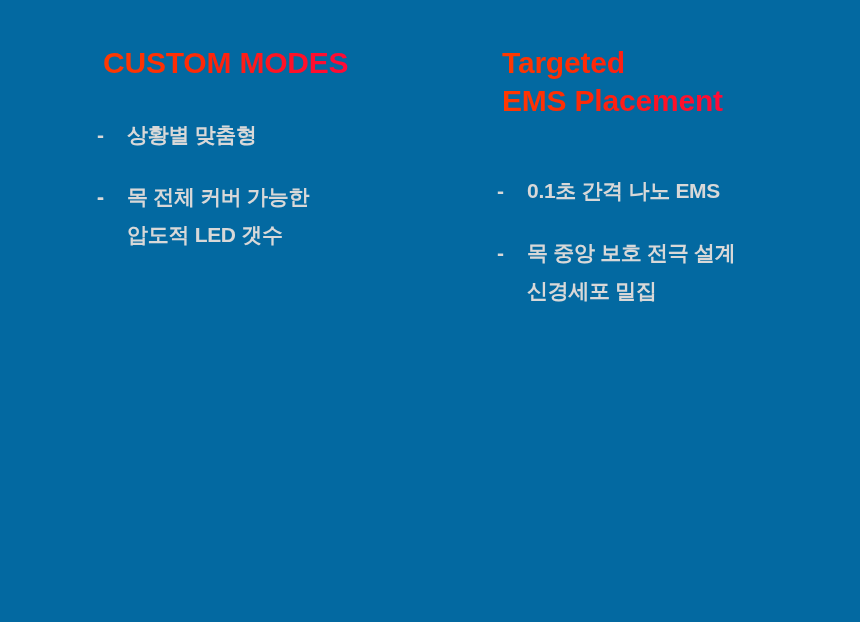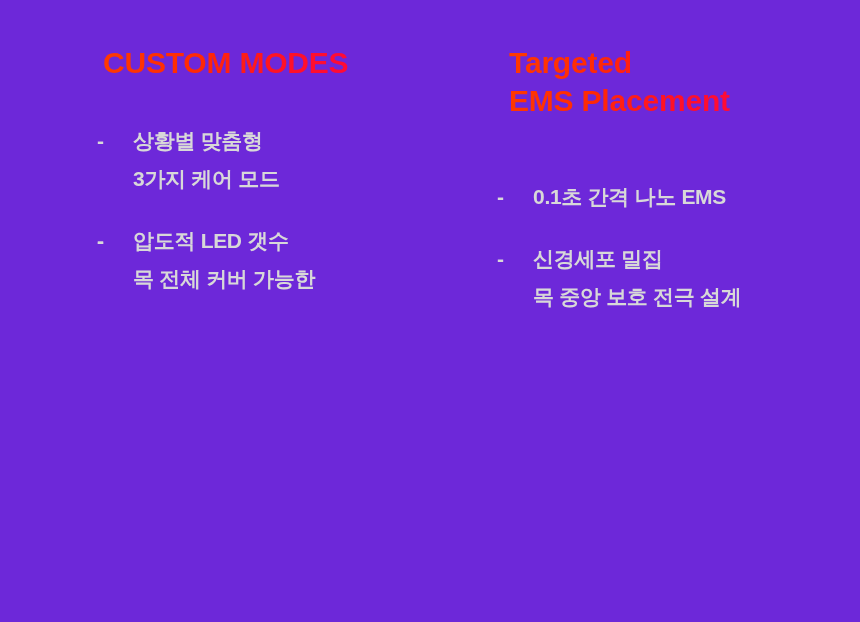--- a/index.html
+++ b/index.html
@@ -4,21 +4,21 @@
 <style>
   html, body {
     margin: 0;
     padding: 0;
     background: #000000;
   }
   .slide {
     position: relative;
     width: 860px;
     height: 622px;
-    background: #6d28d9;
+    background: #0369a1;
     overflow: hidden;
     font-family: "Liberation Sans", "DejaVu Sans", sans-serif;
     -webkit-font-smoothing: antialiased;
   }
 
   
   .column {
     position: absolute;
     top: 0;
   }
@@ -34,21 +34,21 @@
     white-space: pre-line;
     margin: 0;
     padding: 0;
     background-image: linear-gradient(100deg, #ff3a00 0%, #ff2a05 38%, #ff1225 72%, #ff0a38 100%);
     -webkit-background-clip: text;
     background-clip: text;
     color: transparent;
     -webkit-text-fill-color: transparent;
   }
   .col-left .heading  { position: absolute; top: 44px; left: 6px; }
-  .col-right .heading { position: absolute; top: 44px; left: 12px; }
+  .col-right .heading { position: absolute; top: 44px; left: 5px; }
 
   
   .bullets {
     position: absolute;
     left: 0;
     margin: 0;
     padding: 0;
     list-style: none;
   }
   .col-left .bullets  { top: 112px; }
@@ -65,21 +65,21 @@
     position: absolute;
     left: 0;
     top: 0;
     width: 14px;
     font-size: 21px;
     font-weight: 700;
     line-height: 38px;
     color: #d8d8d8;
   }
   .bullet-lines {
-    margin: 10px;
+    margin: 4px;
     padding: 0 0 0 26px;
     list-style: none;
   }
   .bullet-line {
     font-size: 21px;
     font-weight: 700;
     line-height: 38px;
     color: #d8d8d8;
     letter-spacing: -0.3px;
     white-space: nowrap;
@@ -92,35 +92,34 @@
 
   <div class="column col-left">
     <h2 class="heading">CUSTOM MODES</h2>
 
     <ul class="bullets">
 
       <li class="bullet">
         <span class="bullet-dash">-</span>
         <ul class="bullet-lines">
           <li class="bullet-line">상황별 맞춤형</li>
-          <li class="bullet-line">3가지 케어 모드</li>
         </ul>
       </li>
 
       <li class="bullet">
         <span class="bullet-dash">-</span>
         <ul class="bullet-lines">
         </ul>
       </li>
 
       <li class="bullet">
         <span class="bullet-dash">-</span>
         <ul class="bullet-lines">
+          <li class="bullet-line">목 전체 커버 가능한</li>
           <li class="bullet-line">압도적 LED 갯수</li>
-          <li class="bullet-line">목 전체 커버 가능한</li>
         </ul>
       </li>
 
     </ul>
   </div>
 
   <div class="column col-right">
     <h2 class="heading">Targeted
 EMS Placement</h2>
 
@@ -129,21 +128,21 @@
       <li class="bullet">
         <span class="bullet-dash">-</span>
         <ul class="bullet-lines">
           <li class="bullet-line">0.1초 간격 나노 EMS</li>
         </ul>
       </li>
 
       <li class="bullet">
         <span class="bullet-dash">-</span>
         <ul class="bullet-lines">
+          <li class="bullet-line">목 중앙 보호 전극 설계</li>
           <li class="bullet-line">신경세포 밀집</li>
-          <li class="bullet-line">목 중앙 보호 전극 설계</li>
         </ul>
       </li>
 
     </ul>
   </div>
 
 </div>
 
 </body></html>

